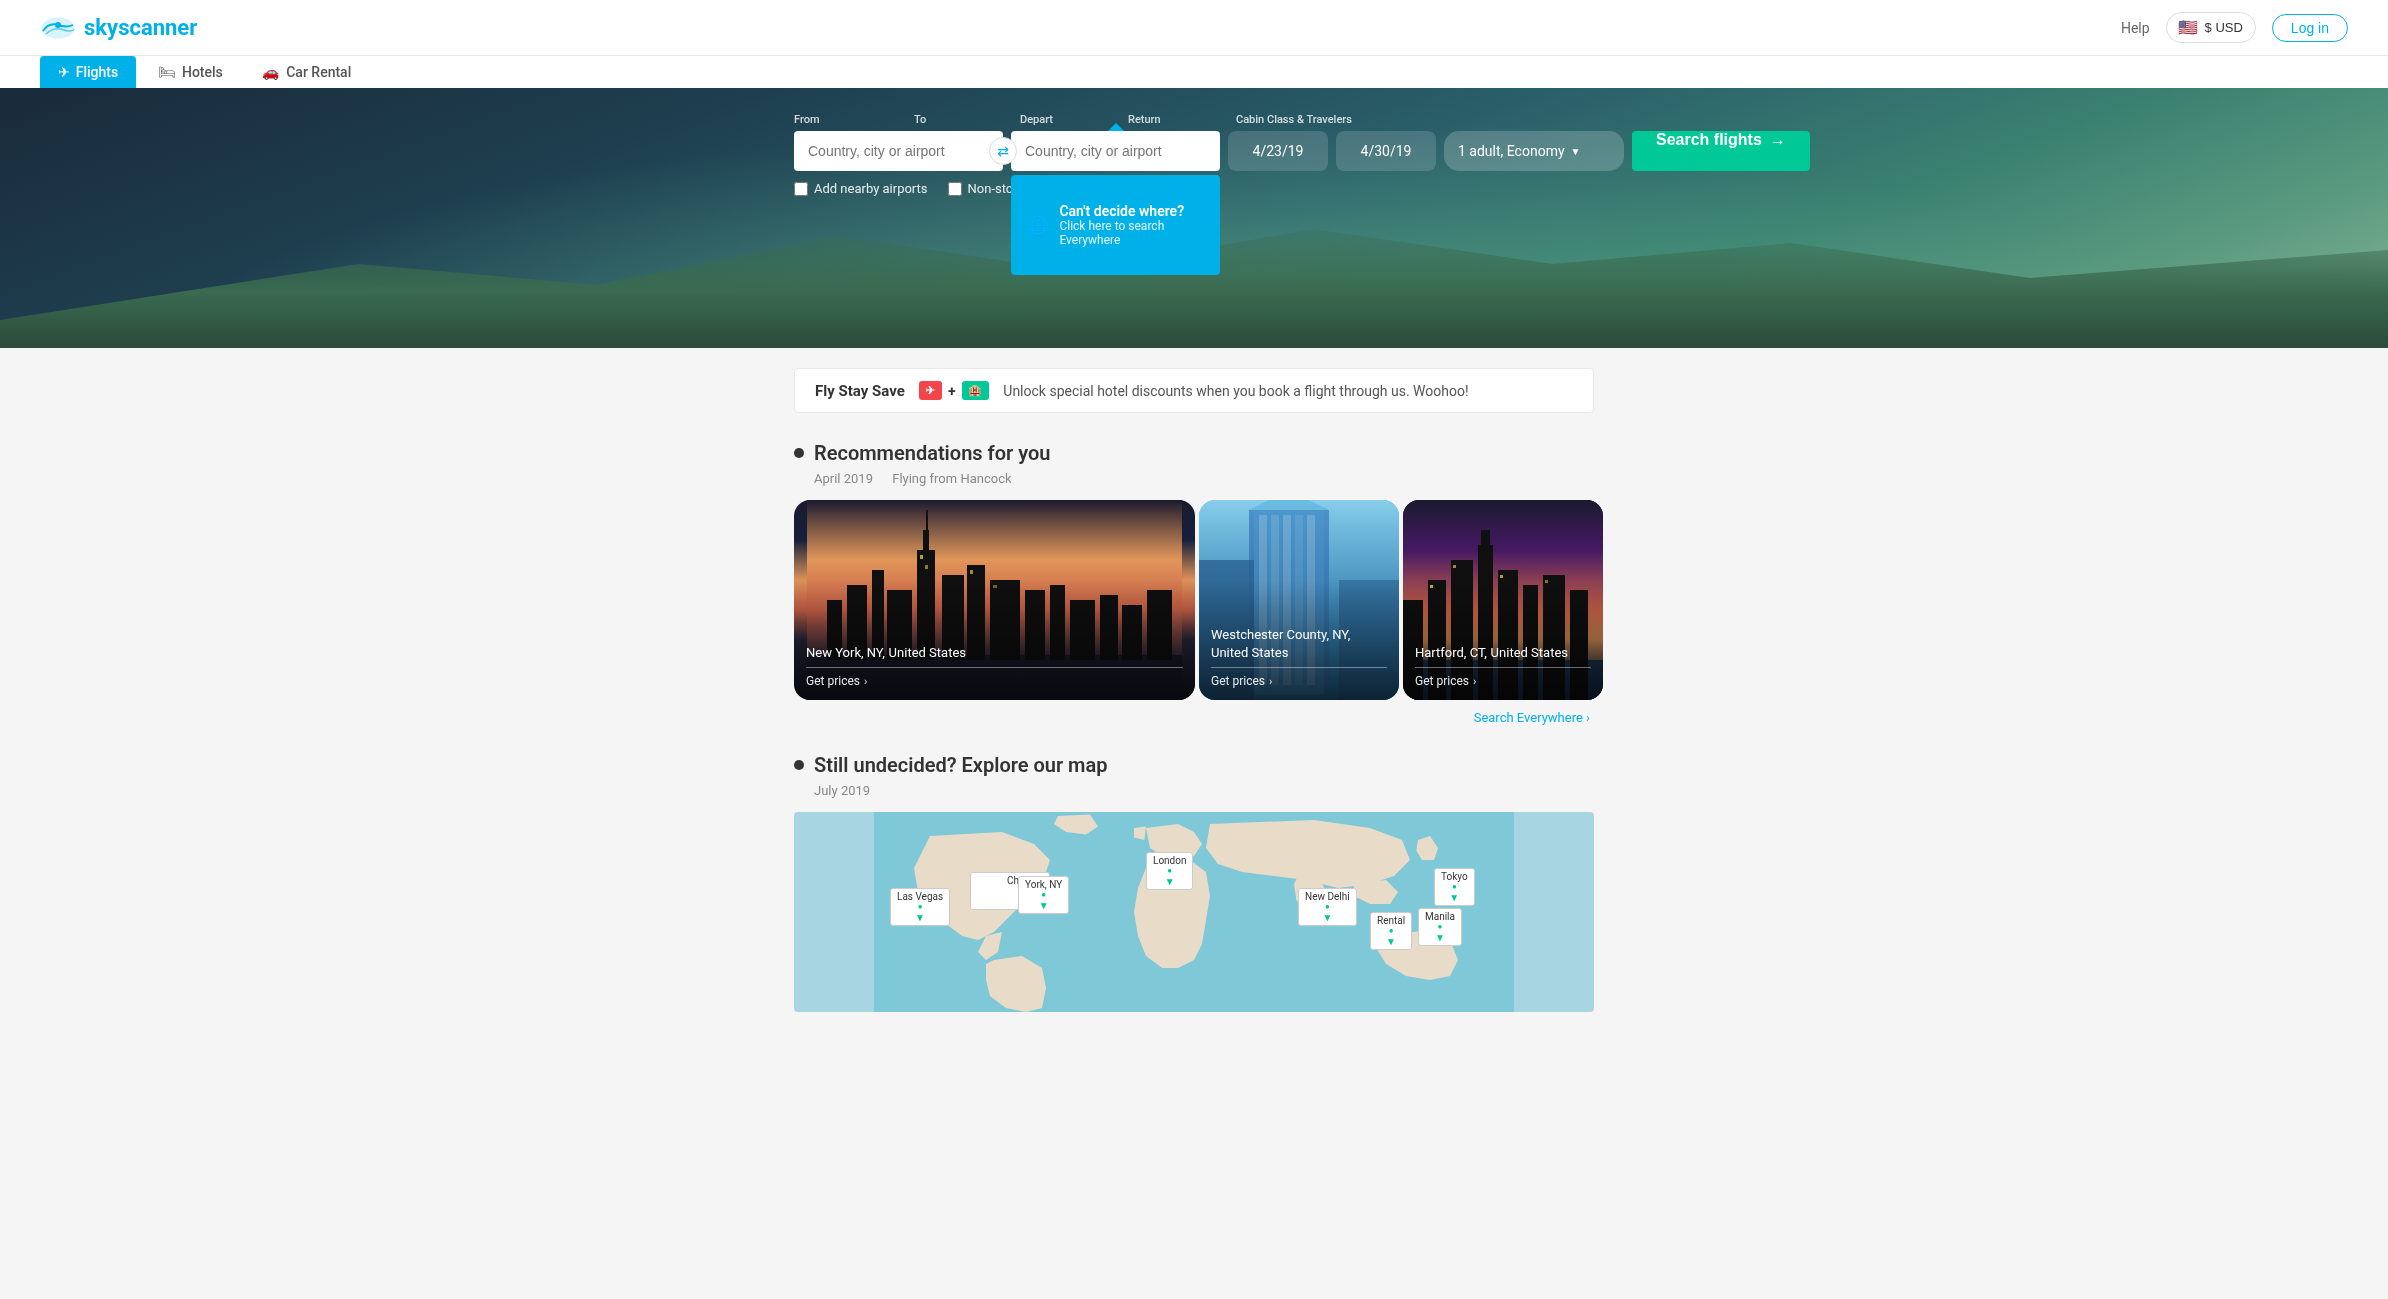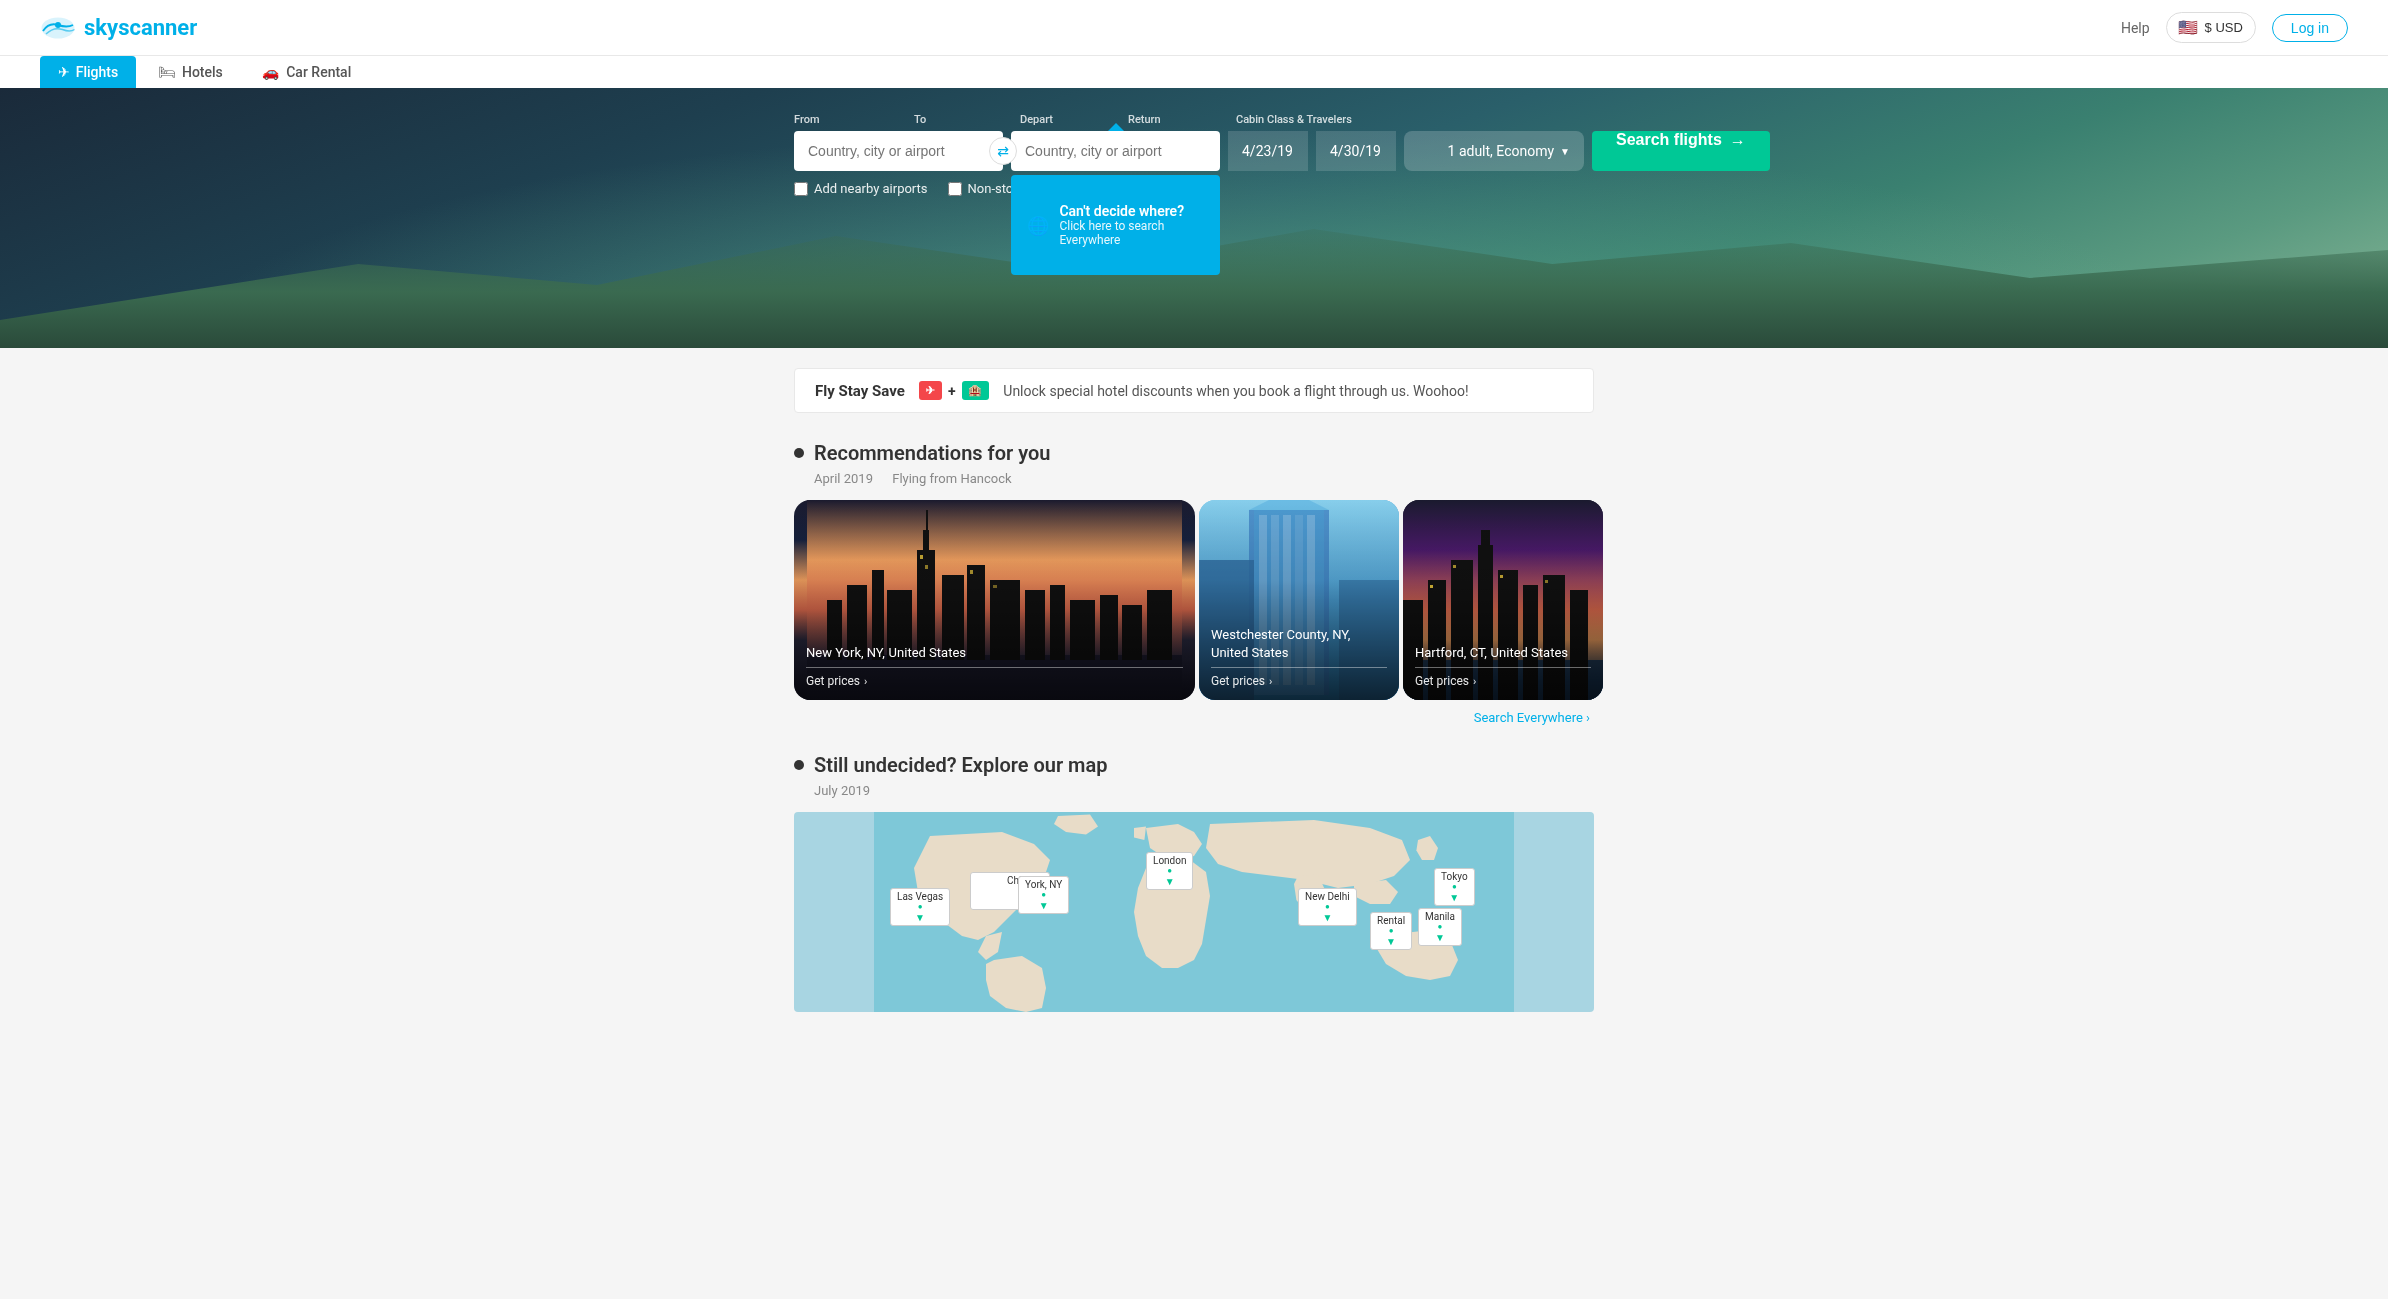--- a/index.html
+++ b/index.html
@@ -207,26 +207,27 @@
       width: 0;
       height: 0;
       border-left: 8px solid transparent;
       border-right: 8px solid transparent;
       border-bottom: 8px solid #00b0e8;
       z-index: 20;
     }
     .date-input {
       background: rgba(255,255,255,0.15);
       border: none;
-      border-radius: 0;
+      border-radius: 8px;
       padding: 12px 14px;
       color: #fff;
       font-size: 14px;
       cursor: pointer;
-      width: 80px;
+      width: 100px;
+      text-align: center;
     }
     .cabin-select-wrap {
       background: rgba(255,255,255,0.15);
       border-radius: 4px;
       padding: 12px 14px;
       color: #fff;
       font-size: 14px;
       display: flex;
       align-items: center;
       gap: 6px;
@@ -564,21 +565,21 @@
 
       <div>
         <div class="date-input">4/23/19</div>
       </div>
 
       <div>
         <div class="date-input">4/30/19</div>
       </div>
 
       <div style="flex:0 0 180px;">
-        <div class="cabin-select-wrap" style="background:rgba(255,255,255,0.2); border-radius:8px; height:100%;justify-content:flex-end;">
+        <div class="cabin-select-wrap" style="background:rgba(255,255,255,0.2); border-radius:15px; height:100%;">
           <span>1 adult, Economy</span>
           <span class="cabin-dropdown-icon">▼</span>
         </div>
       </div>
 
       <button class="search-btn">
         <span>Search flights</span>
         <span>→</span>
       </button>
     </div>

